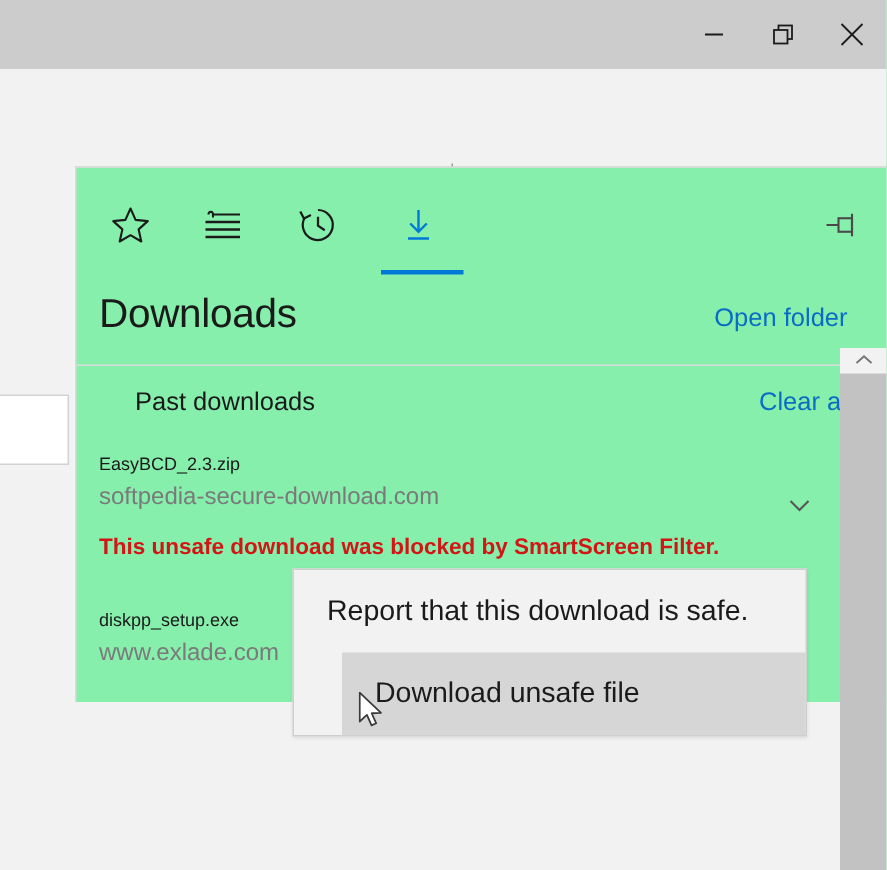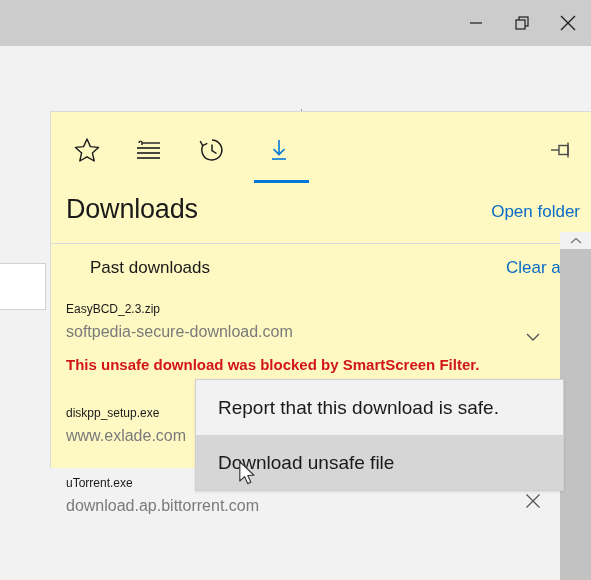--- a/index.html
+++ b/index.html
@@ -77,21 +77,21 @@
     border: 1px solid #d2d2d2;
     box-sizing: border-box;
   }
 
   
   .hub {
     position: absolute;
     left: 50px; top: 111px;
     width: 541px;
     height: 357px;
-    background: #fef9c3;
+    background: #86efac;
     border-left: 1px solid #dadada;
     border-top: 1px solid #dadada;
     box-sizing: border-box;
   }
   .hub-tabs {
     position: relative;
     height: 72px;
     width: 100%;
   }
   .hub-tab {
@@ -124,21 +124,21 @@
   .hub-title {
     position: absolute;
     left: 15px; top: 0;
     font-size: 27px;
     font-weight: 400;
     color: #1a1a1a;
     letter-spacing: -0.2px;
   }
   .open-folder-link {
     position: absolute;
-    right: 11px; top: 8px;
+    right: 26px; top: 8px;
     font-size: 17px;
     color: #0a6cc4;
     cursor: pointer;
   }
 
   .hub-divider {
     position: absolute;
     left: 0; top: 131px;
     width: 510px; height: 1px;
     background: #dcdcdc;
@@ -227,38 +227,38 @@
     width: 31px;
     height: 332px;
     background: #c2c2c2;
     cursor: default;
   }
 
   
   .ctx-menu {
     position: absolute;
     left: 195px; top: 379px;
-    width: 369px;
+    width: 343px;
     background: #f2f2f2;
     border: 1px solid #cfcfcf;
     box-sizing: border-box;
     box-shadow: 0 1px 3px rgba(0,0,0,0.10);
     z-index: 40;
   }
   .ctx-item {
     height: 55px;
     display: flex;
     align-items: center;
     padding-left: 22px;
     font-size: 19px;
     color: #1a1a1a;
     cursor: default;
     box-sizing: border-box;
   }
-  .ctx-item.hovered { background: #d6d6d6; }
+  .ctx-item.hovered { background: #d6d6d6; margin-left: 32px; }
 
   
   .cursor {
     position: absolute;
     left: 239px; top: 461px;
     z-index: 90;
     pointer-events: none;
   }
 </style>
 </head>
@@ -429,32 +429,20 @@
           </svg>
         </span>
       </div>
     </div>
 
     <div class="dl-item" style="height:70px;">
       <div class="dl-name">diskpp_setup.exe</div>
       <div class="dl-host">www.exlade.com</div>
     </div>
 
-    <div class="dl-item" style="height:70px;">
-      <div class="dl-name">uTorrent.exe</div>
-      <div class="dl-host">download.ap.bittorrent.com</div>
-      <div class="dl-action" style="top:16px;">
-        <span>
-          <svg width="22" height="22" viewBox="0 0 22 22">
-            <line x1="4.5" y1="4.5" x2="17.5" y2="17.5" stroke="#555555" stroke-width="1.3"></line>
-            <line x1="17.5" y1="4.5" x2="4.5" y2="17.5" stroke="#555555" stroke-width="1.3"></line>
-          </svg>
-        </span>
-      </div>
-    </div>
   </div>
 
   <div class="hub-scroll">
     <div class="hub-scroll-up">
       <span>
         <svg width="14" height="10" viewBox="0 0 14 10">
           <polyline points="2,7 7,2.5 12,7" fill="none" stroke="#767676" stroke-width="1.3"></polyline>
         </svg>
       </span>
     </div>

